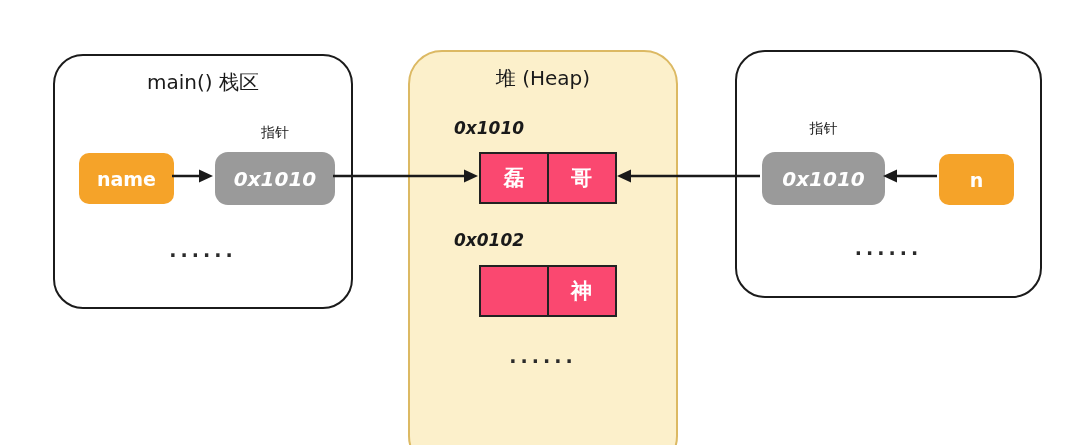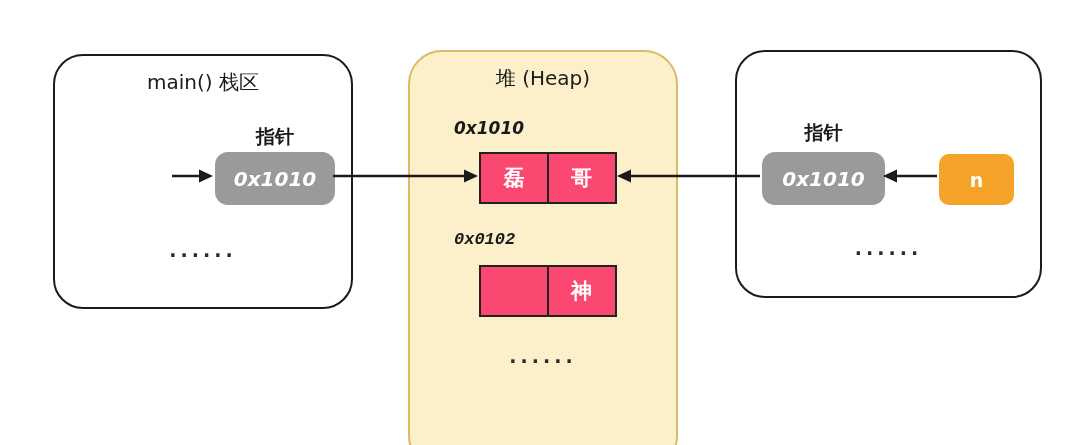--- a/index.html
+++ b/index.html
@@ -14,21 +14,21 @@
   .panel-heap{
     left:408px;top:50px;width:270px;height:420px;
     background:var(--heap_bg,#FCF0CB);border:2px solid var(--heap_border,#DCB963);
     border-radius:34px;
   }
   .panel-title{
     position:absolute;top:13px;left:0;right:0;text-align:center;
     font-size:20px;font-weight:500;white-space:nowrap;
   }
   .pointer-label{
-    position:absolute;text-align:center;font-size:19px;font-weight:700;
+    position:absolute;text-align:center;font-size:14px;font-weight:400;
   }
   .box{
     position:absolute;display:flex;align-items:center;justify-content:center;
     color:#ffffff;font-weight:bold;box-sizing:border-box;
   }
   .box-orange{background:var(--orange,#F5A329);border-radius:10px;font-size:19px;}
   .box-gray{background:var(--gray,#9A9A9A);border-radius:13px;font-size:20px;font-style:italic;}
   .ellipsis{
     position:absolute;left:0;right:0;text-align:center;
     font-size:19px;font-weight:bold;letter-spacing:4px;color:#2a2a2a;
@@ -46,37 +46,38 @@
   .arrows{position:absolute;left:0;top:0;width:1080px;height:445px;pointer-events:none;}
 </style>
 </head>
 <body>
 
 <div class="canvas">
 
   <div class="panel stack-panel panel-left">
     <div class="panel-title">main() 栈区</div>
     <div class="pointer-label" style="left:160px;top:68px;width:120px;">指针</div>
+    <div class="box box-orange" style="left:24px;top:97px;width:95px;height:51px;">name</div>
     <div class="box box-gray" style="left:160px;top:96px;width:120px;height:53px;">0x1010</div>
     <div class="ellipsis" style="top:183px;">......</div>
   </div>
 
   <div class="panel panel-heap">
     <div class="panel-title">堆 (Heap)</div>
 
     <div>
       <div class="addr-label" style="left:44px;top:66px;">0x1010</div>
       <div class="cells" style="left:69px;top:100px;">
         <div class="cell">磊</div>
         <div class="cell">哥</div>
       </div>
     </div>
 
     <div>
-      <div class="addr-label" style="left:44px;top:178px;font-family:Liberation Mono, monospace;">0x0102</div>
+      <div class="addr-label" style="left:44px;top:178px;">0x0102</div>
       <div class="cells" style="left:69px;top:213px;">
         <div class="cell"></div>
         <div class="cell">神</div>
       </div>
     </div>
 
     <div class="ellipsis" style="top:293px;">......</div>
   </div>
 
   <div class="panel stack-panel panel-right">

